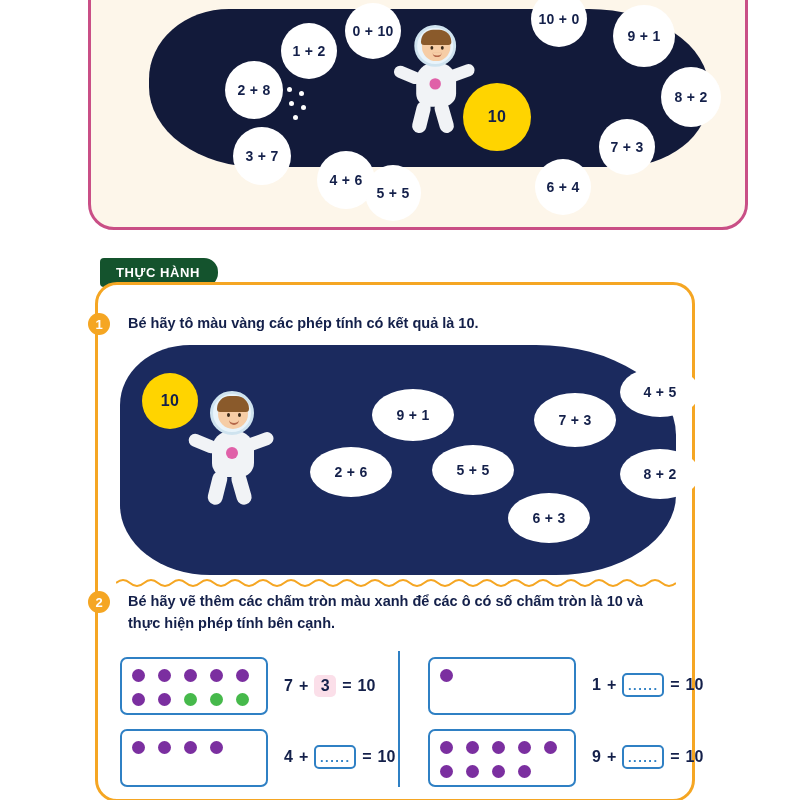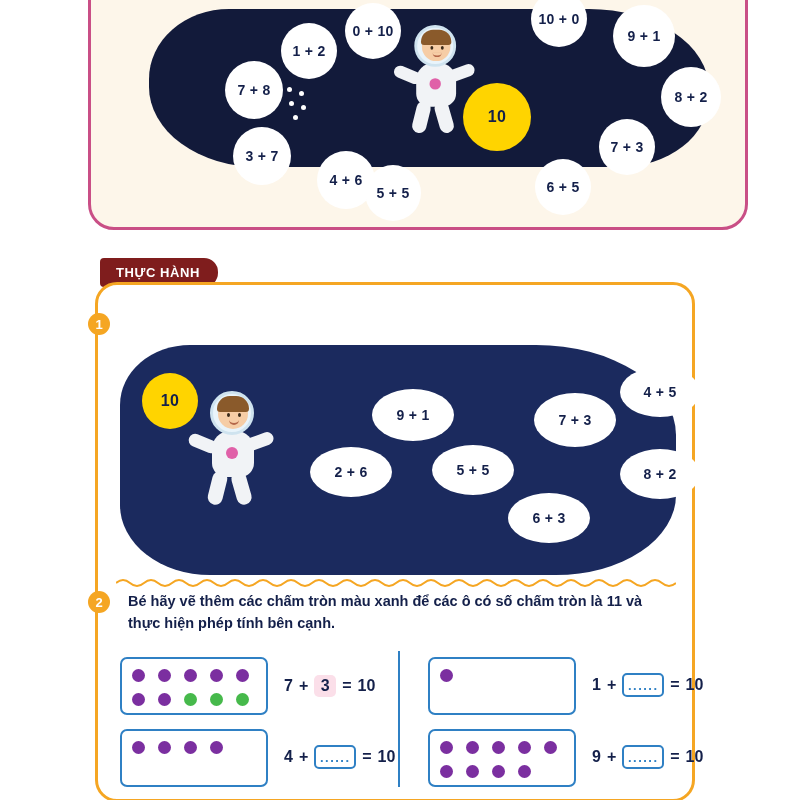--- a/index.html
+++ b/index.html
@@ -105,21 +105,21 @@
     position: absolute;
     left: 95px; top: 282px;
     width: 600px; height: 520px;
     background: #ffffff;
     border: 3px solid #f5a623;
     border-radius: 22px;
   }
   #practice-tag {
     position: absolute;
     left: 100px; top: 258px;
-    background: #7f1d1d;
+    background: #14532d;
     color: #ffffff;
     font-weight: 700; font-size: 13px;
     letter-spacing: .6px;
     padding: 7px 18px 7px 16px;
     border-radius: 4px 14px 14px 4px;
   }
 
   .num-badge {
     position: absolute;
     width: 22px; height: 22px;
@@ -220,35 +220,36 @@
         <div class="eye r"></div>
       <div class="mouth"></div>
     </div>
 
     <div class="bubble yellow" style="left:314px; top:74px; width:68px; height:68px; font-size:16px;">10</div>
 
     <div class="bubble" style="left:132px; top:14px; width:56px; height:56px;">1 + 2</div>
     <div class="bubble" style="left:196px; top:-6px; width:56px; height:56px;">0 + 10</div>
     <div class="bubble" style="left:382px; top:-18px; width:56px; height:56px;">10 + 0</div>
     <div class="bubble" style="left:464px; top:-4px; width:62px; height:62px;">9 + 1</div>
-    <div class="bubble" style="left:76px; top:52px; width:58px; height:58px;">7 + 8</div>
+    <div class="bubble" style="left:76px; top:52px; width:58px; height:58px;">2 + 8</div>
     <div class="bubble" style="left:512px; top:58px; width:60px; height:60px;">8 + 2</div>
     <div class="bubble" style="left:84px; top:118px; width:58px; height:58px;">3 + 7</div>
     <div class="bubble" style="left:450px; top:110px; width:56px; height:56px;">7 + 3</div>
     <div class="bubble" style="left:168px; top:142px; width:58px; height:58px;">4 + 6</div>
     <div class="bubble" style="left:216px; top:156px; width:56px; height:56px;">5 + 5</div>
-    <div class="bubble" style="left:386px; top:150px; width:56px; height:56px;">6 + 5</div>
+    <div class="bubble" style="left:386px; top:150px; width:56px; height:56px;">6 + 4</div>
   </div>
 </div>
 
 <div id="practice-tag">THỰC HÀNH</div>
 
 <div id="practice-panel">
 
   <div class="num-badge" style="left:-10px; top:28px;">1</div>
+  <div class="task-text" style="left:30px; top:28px; width:540px;">Bé hãy tô màu vàng các phép tính có kết quả là 10.</div>
 
   <div id="ex1-space">
 
     <div class="bubble yellow" style="left:22px; top:28px; width:56px; height:56px; font-size:16px;">10</div>
 
     <div class="astro" style="left:76px; top:46px;">
       <div class="arm l"></div>
         <div class="arm r"></div>
       <div class="leg l"></div>
         <div class="leg r"></div>
@@ -269,21 +270,21 @@
     <div class="bubble" style="left:312px; top:100px; width:82px; height:50px; border-radius:50%;">5 + 5</div>
     <div class="bubble" style="left:500px; top:104px; width:80px; height:50px; border-radius:50%;">8 + 2</div>
     <div class="bubble" style="left:388px; top:148px; width:82px; height:50px; border-radius:50%;">6 + 3</div>
   </div>
 
   <svg id="wavy" viewBox="0 0 560 12" preserveAspectRatio="none">
     <path d="M0,6 q7,-6 14,0 t14,0 t14,0 t14,0 t14,0 t14,0 t14,0 t14,0 t14,0 t14,0 t14,0 t14,0 t14,0 t14,0 t14,0 t14,0 t14,0 t14,0 t14,0 t14,0 t14,0 t14,0 t14,0 t14,0 t14,0 t14,0 t14,0 t14,0 t14,0 t14,0 t14,0 t14,0 t14,0 t14,0 t14,0 t14,0 t14,0 t14,0 t14,0 t14,0" fill="none" stroke="#f5a623" stroke-width="2"></path>
   </svg>
 
   <div class="num-badge" style="left:-10px; top:306px;">2</div>
-  <div class="task-text" style="left:30px; top:306px; width:550px;">Bé hãy vẽ thêm các chấm tròn màu xanh để các ô có số chấm tròn là 11 và thực hiện phép tính bên cạnh.</div>
+  <div class="task-text" style="left:30px; top:306px; width:550px;">Bé hãy vẽ thêm các chấm tròn màu xanh để các ô có số chấm tròn là 10 và thực hiện phép tính bên cạnh.</div>
 
   <div id="vdiv" style="left:300px; top:60px; position:absolute; width:2px; height:0;"></div>
 
   <div class="dotbox" style="left:22px; top:372px; width:148px; height:58px;">
     <div class="dot" style="left:10px; top:10px;"></div>
     <div class="dot" style="left:36px; top:10px;"></div>
     <div class="dot" style="left:62px; top:10px;"></div>
     <div class="dot" style="left:88px; top:10px;"></div>
     <div class="dot" style="left:114px; top:10px;"></div>
     <div class="dot" style="left:10px; top:34px;"></div>

